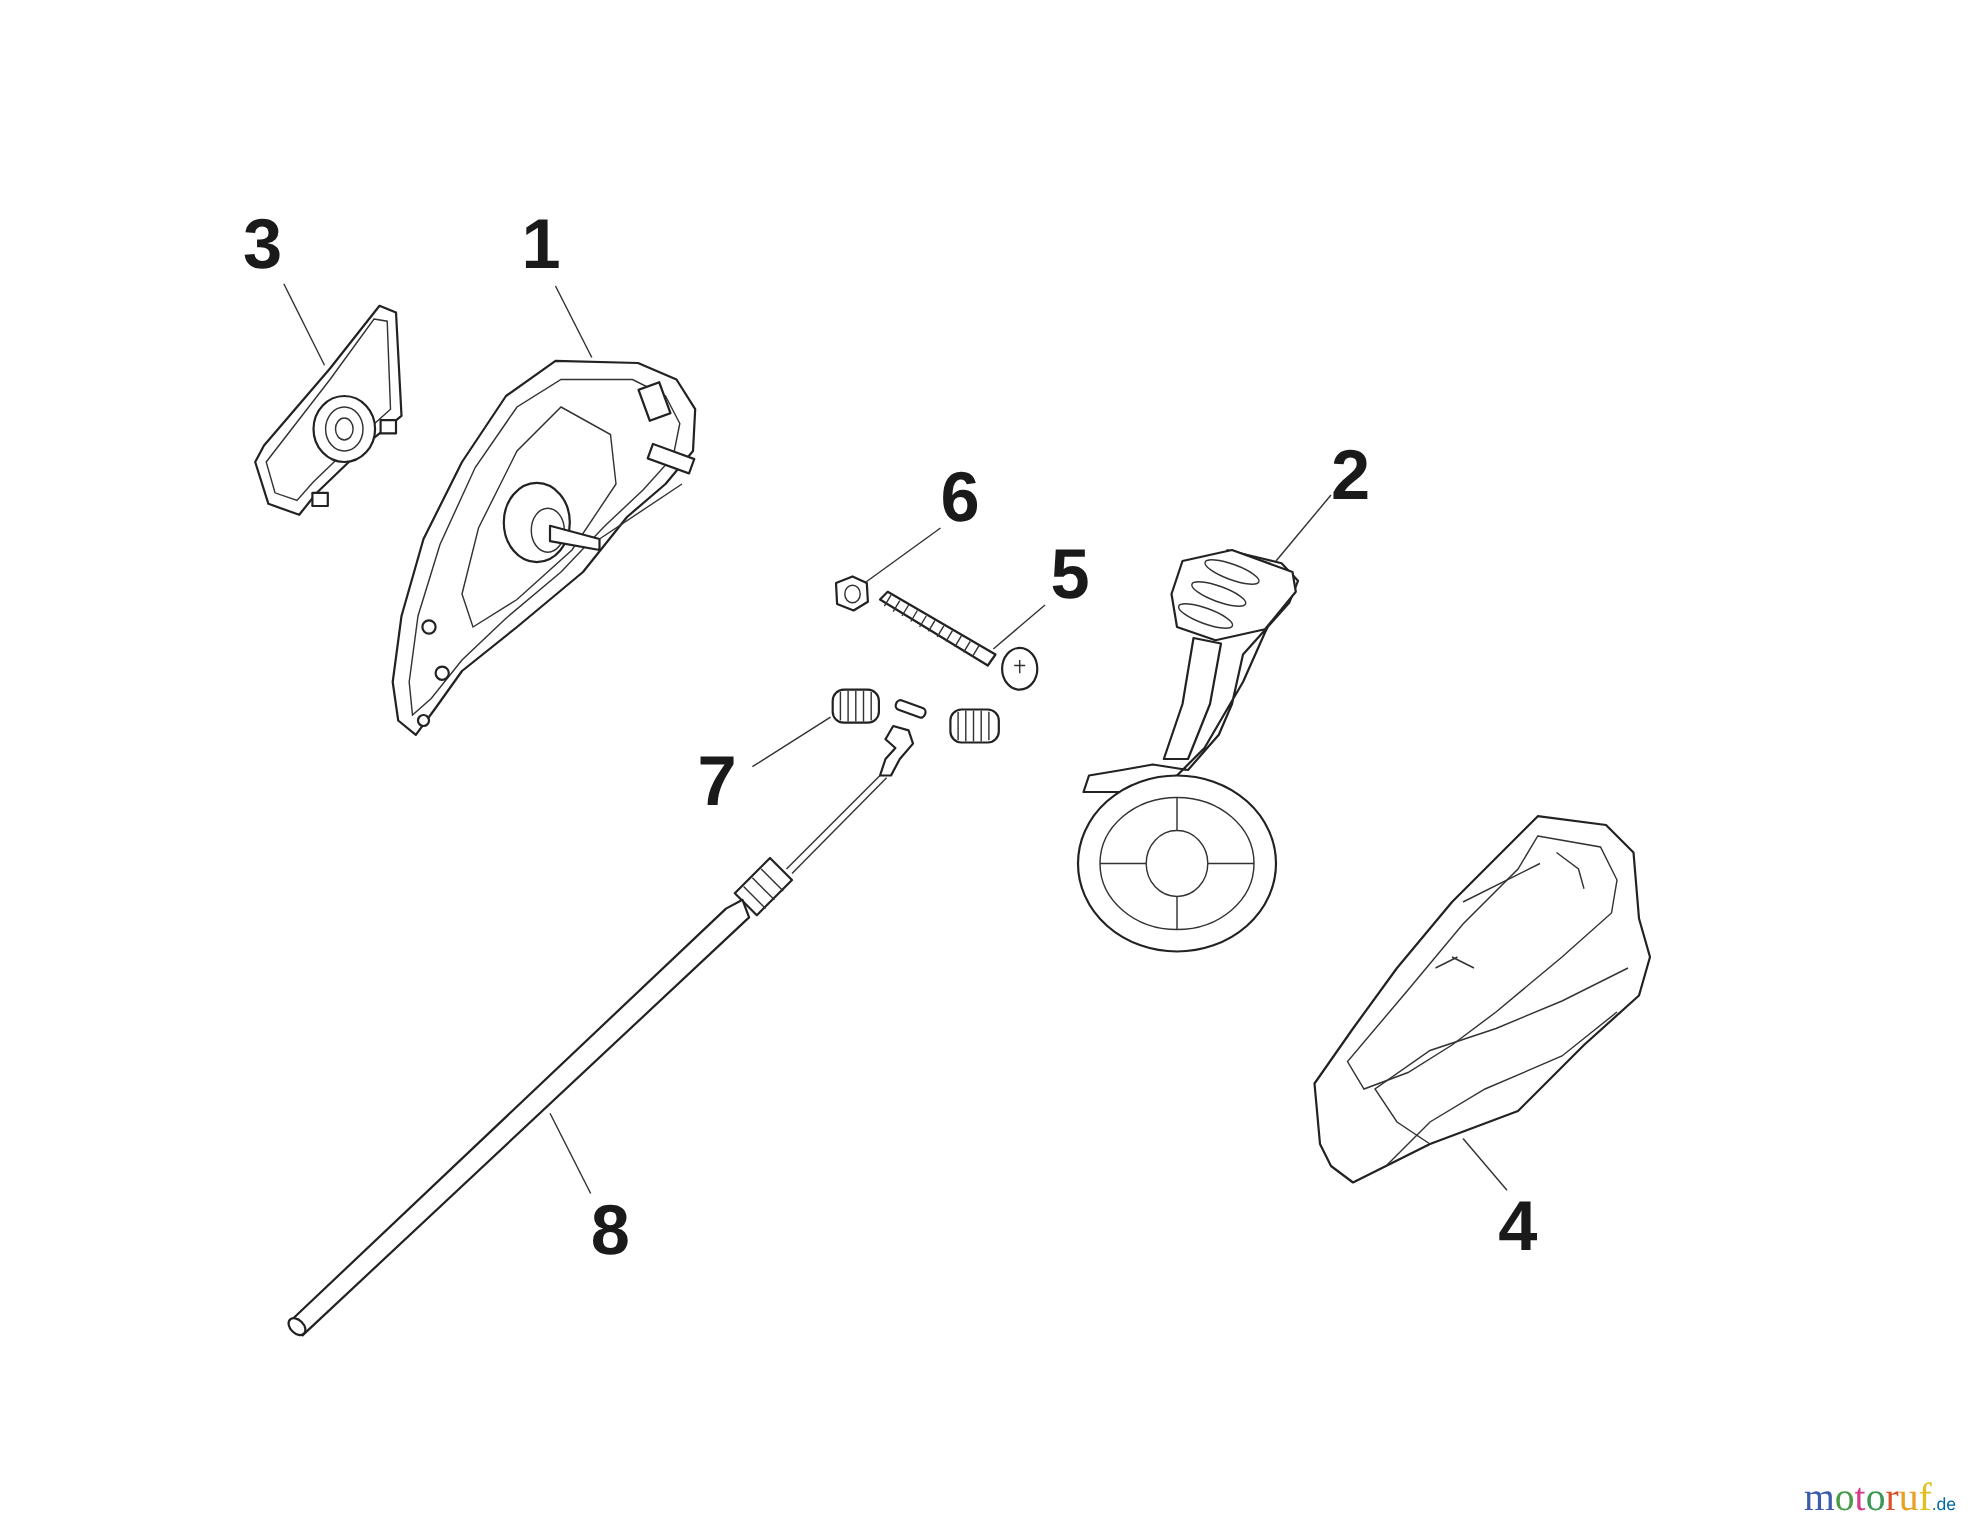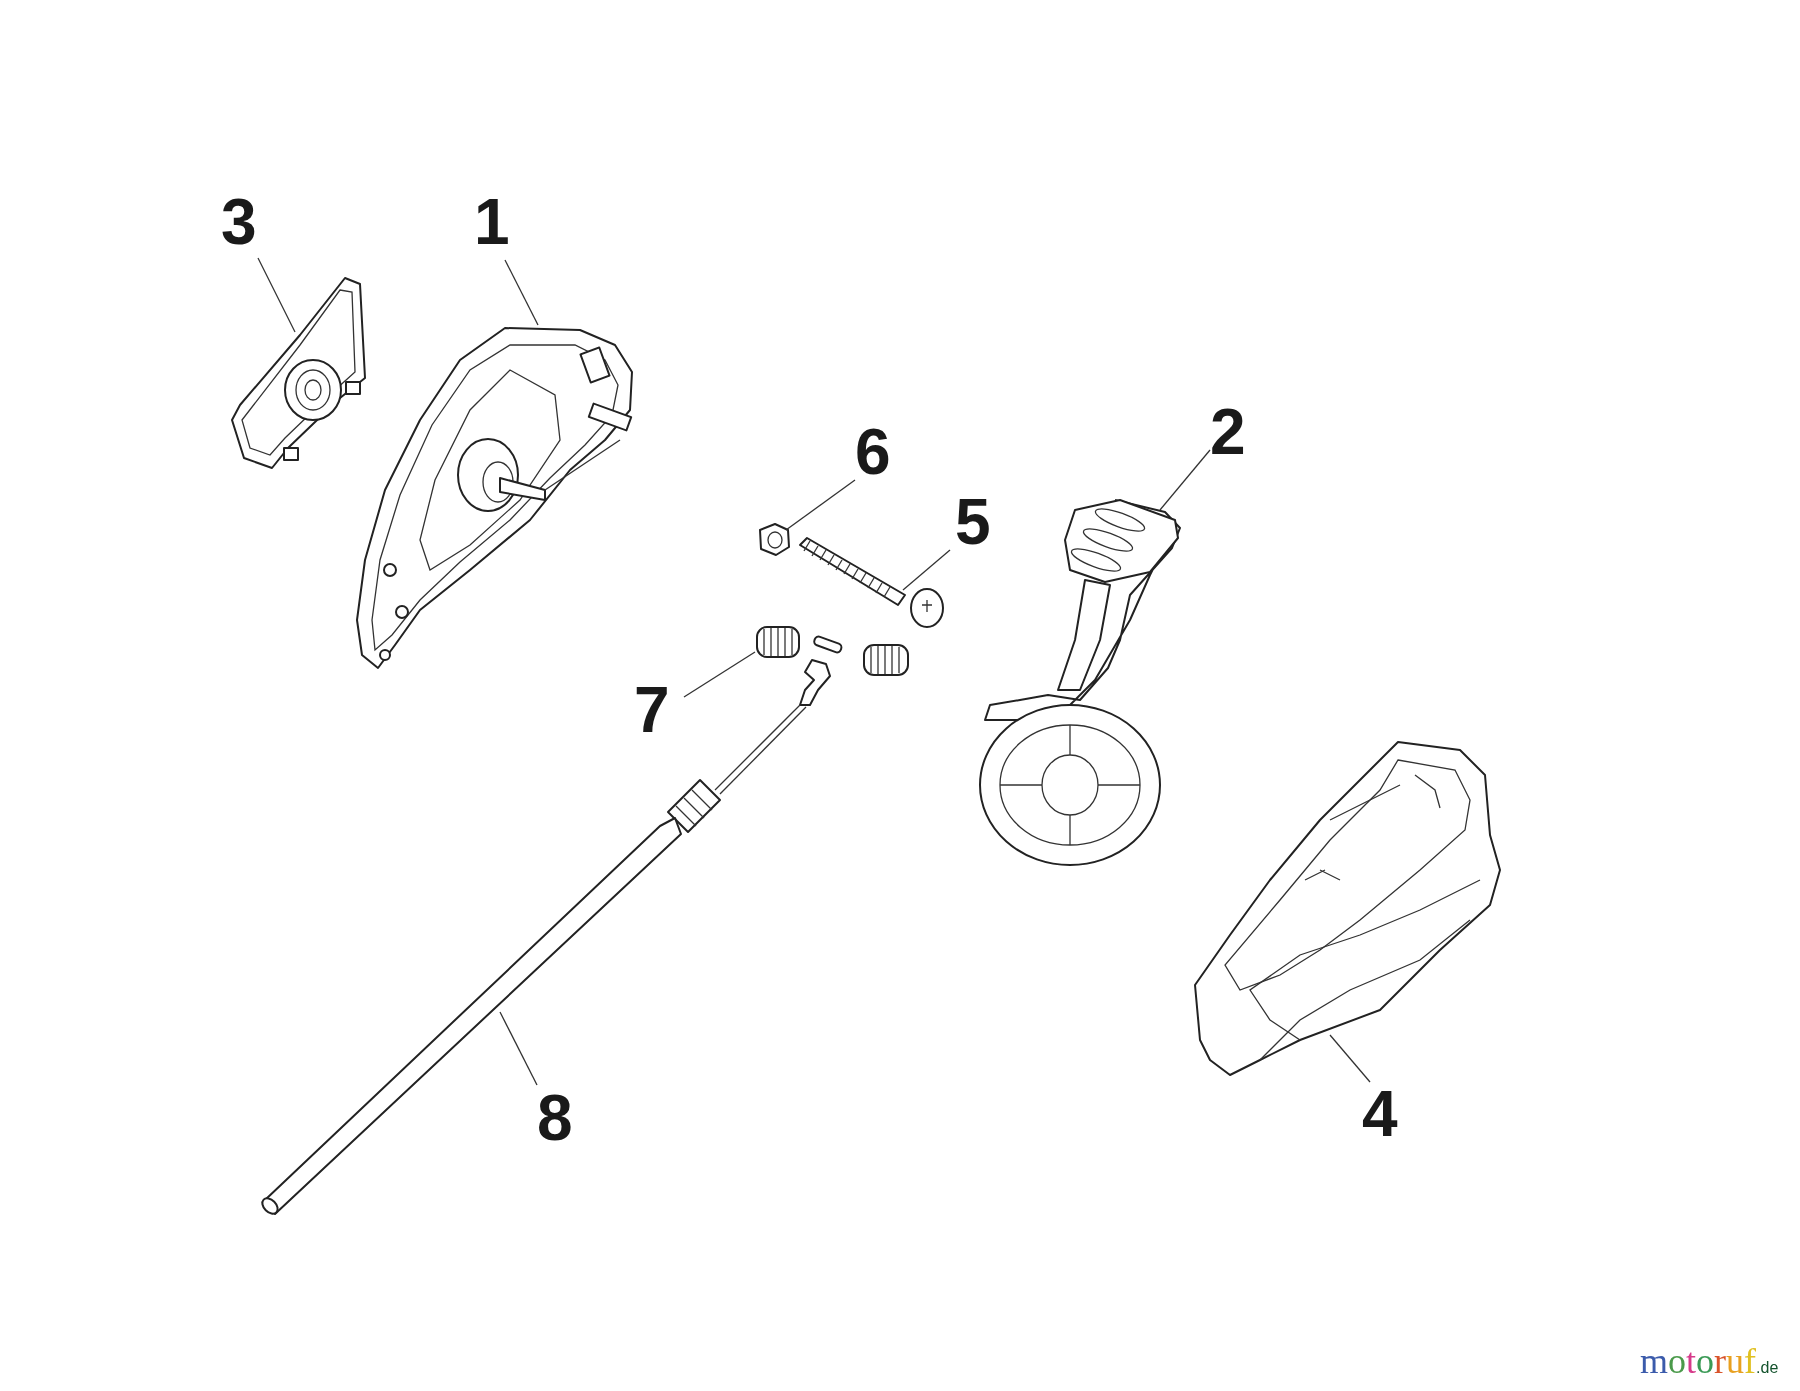--- a/index.html
+++ b/index.html
@@ -1,20 +1,20 @@
 <!DOCTYPE html>
 <html><head>
 <meta charset="utf-8">
 <style>
   html, body { margin: 0; padding: 0; background: #ffffff; }
   body { width: 1800px; height: 1391px; position: relative; overflow: hidden; font-family: "Liberation Sans", sans-serif; }
   #canvas { position: absolute; left: 0; top: 0; width: 1800px; height: 1391px; }
   .callout { position: absolute; font-family: "Liberation Sans", sans-serif; font-weight: bold; font-size: 64px; line-height: 1; color: #1a1a1a; }
   .logo { position: absolute; left: 1640px; top: 1340px; font-family: "Liberation Serif", serif; font-size: 36px; letter-spacing: 0px; white-space: nowrap; }
-  .logo .tld { font-size: 16px; color: #14532d; font-family: "Liberation Sans", sans-serif; }
+  .logo .tld { font-size: 16px; color: #0369a1; font-family: "Liberation Sans", sans-serif; }
   svg .part { fill: #ffffff; stroke: #222; stroke-width: 2; stroke-linejoin: round; }
   svg .thin { fill: none; stroke: #333; stroke-width: 1.3; }
   svg .lead { stroke: #333; stroke-width: 1.3; fill: none; }
 </style>
 </head>
 <body>
 
 <svg id="canvas" width="1800" height="1391" viewBox="0 0 1800 1391" xmlns="http://www.w3.org/2000/svg">
 
   <g>

